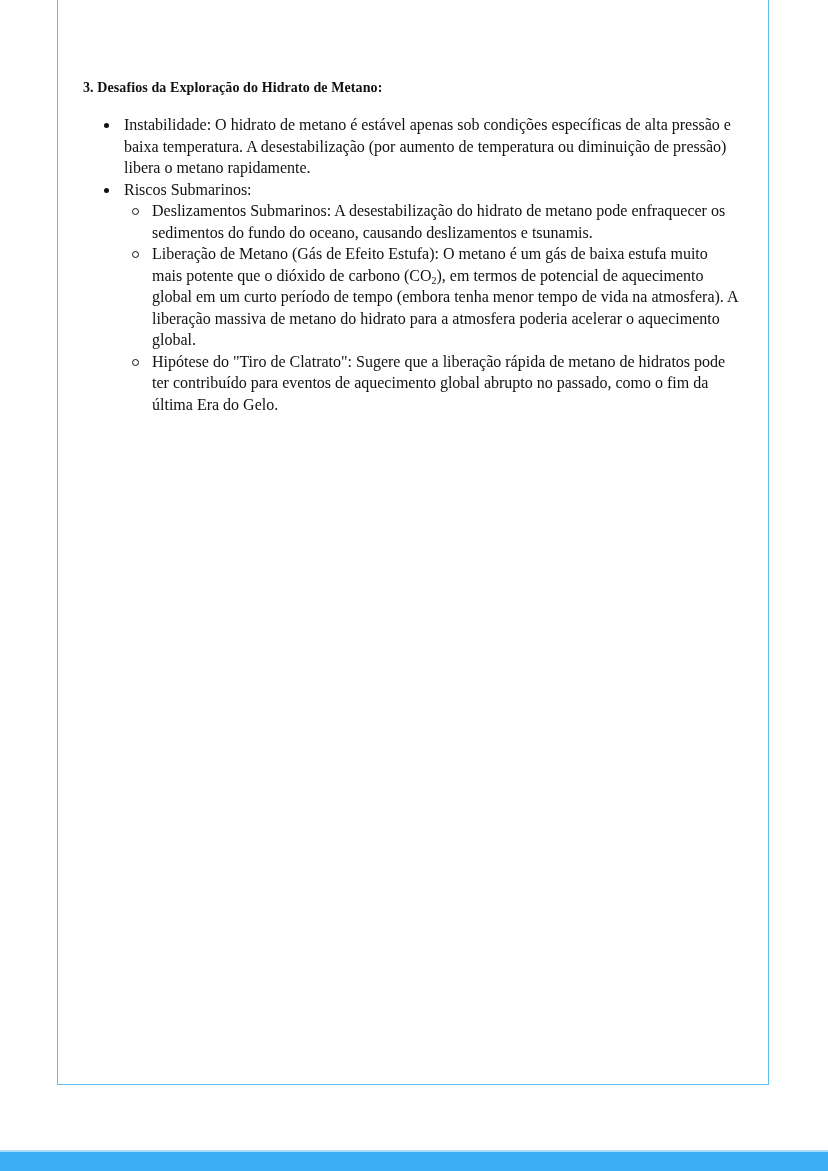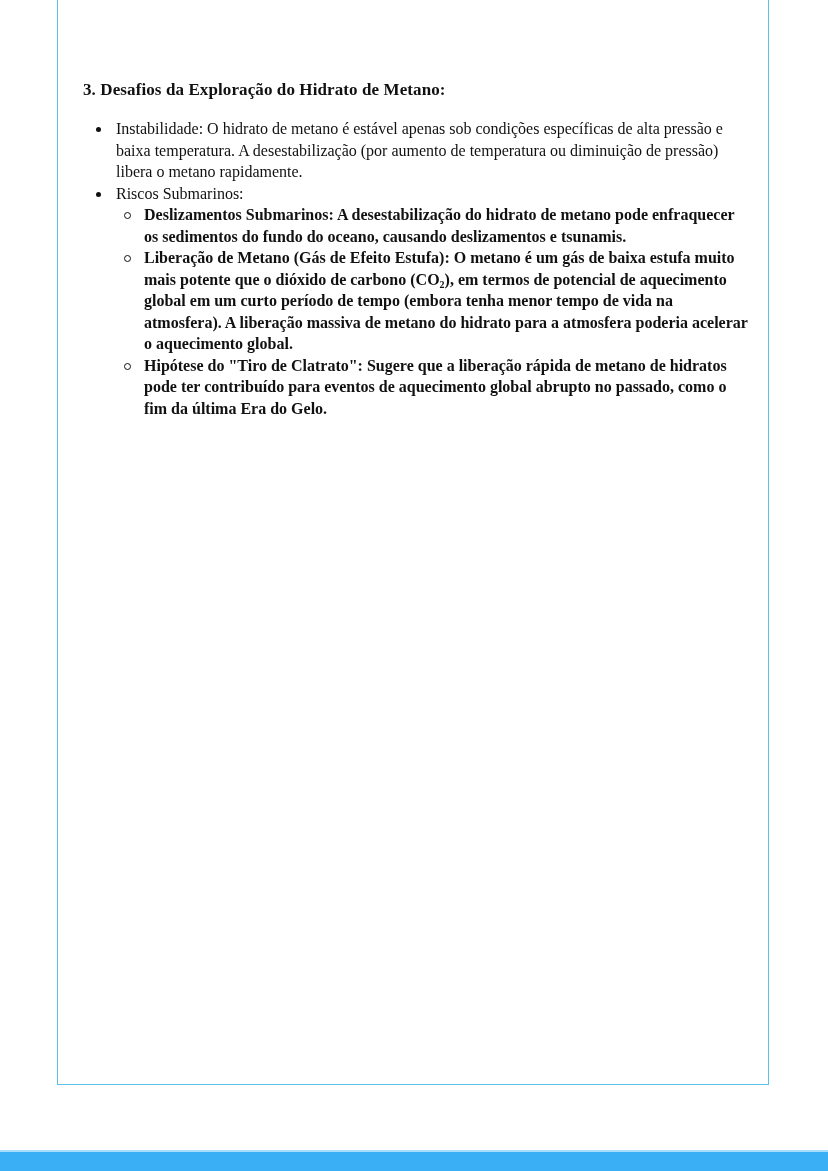--- a/index.html
+++ b/index.html
@@ -25,28 +25,28 @@
       border-top: none;
       box-sizing: border-box;
     }
     .content {
       position: absolute;
       left: 83px;
       top: 80px;
       width: 670px;
     }
     .section-heading {
-      font-size: 17px;
+      font-size: 14px;
       font-weight: bold;
       margin: 0 0 18px 0;
       letter-spacing: 0.1px;
     }
     ul.level-1 {
       list-style: none;
-      margin: 4px;
+      margin: 12px;
       padding: 0;
     }
     ul.level-1 > li {
       position: relative;
       padding-left: 29px;
       font-size: 16px;
       line-height: 21.5px;
     }
     ul.level-1 > li > .bullet {
       position: absolute;
@@ -60,21 +60,20 @@
     ul.level-2 {
       list-style: none;
       margin: 0;
       padding: 0;
     }
     ul.level-2 > li {
       position: relative;
       padding-left: 28px;
       font-size: 16px;
       line-height: 21.5px;
-      font-weight: bold;
     }
     ul.level-2 > li > .bullet {
       position: absolute;
       left: 8px;
       top: 8px;
       width: 5px;
       height: 5px;
       border-radius: 50%;
       border: 1px solid #111;
       box-sizing: content-box;

